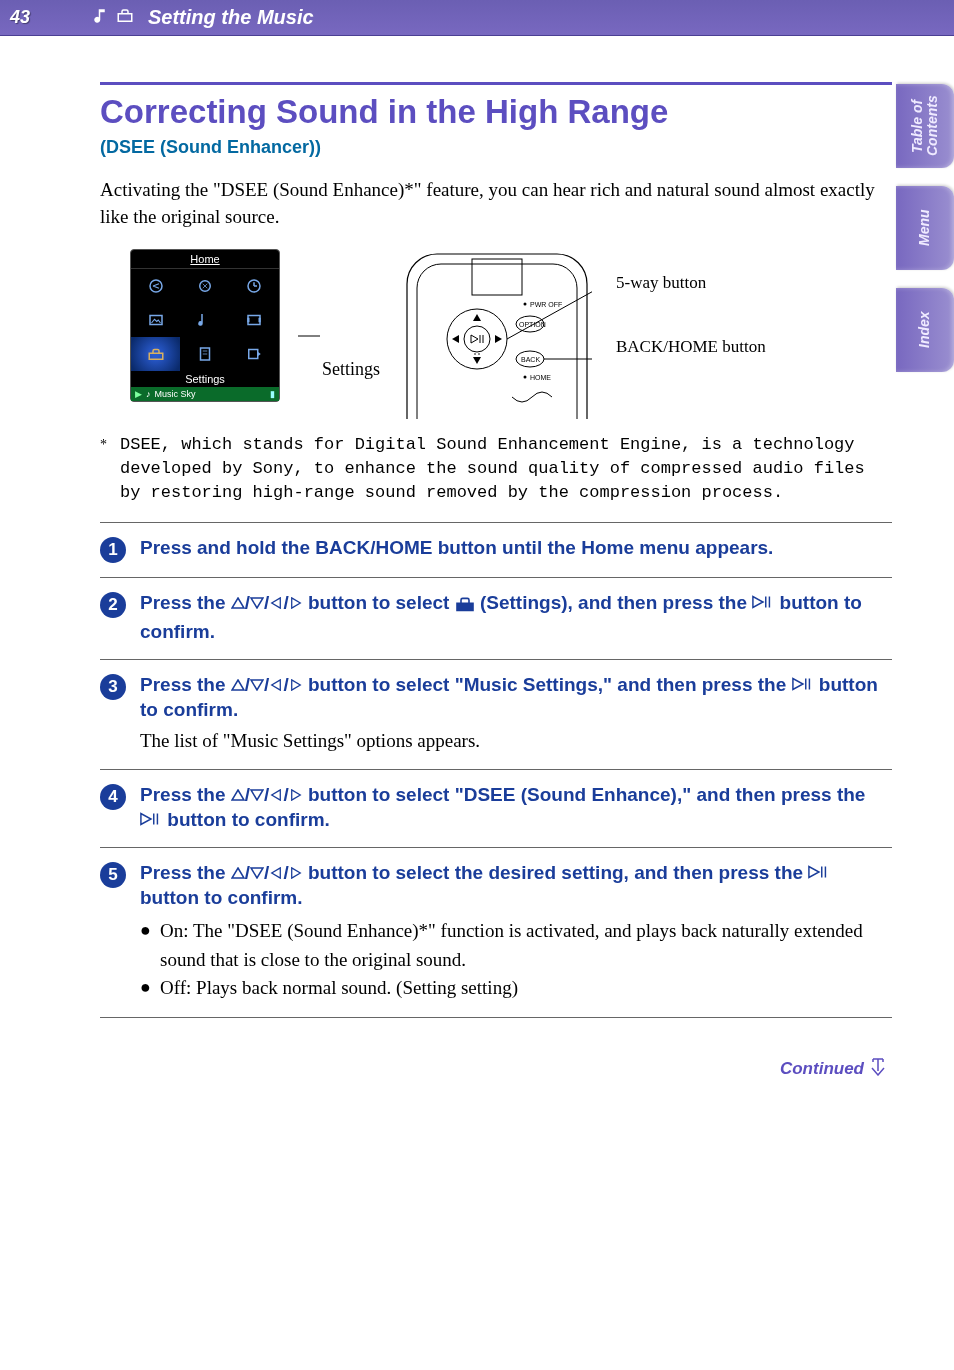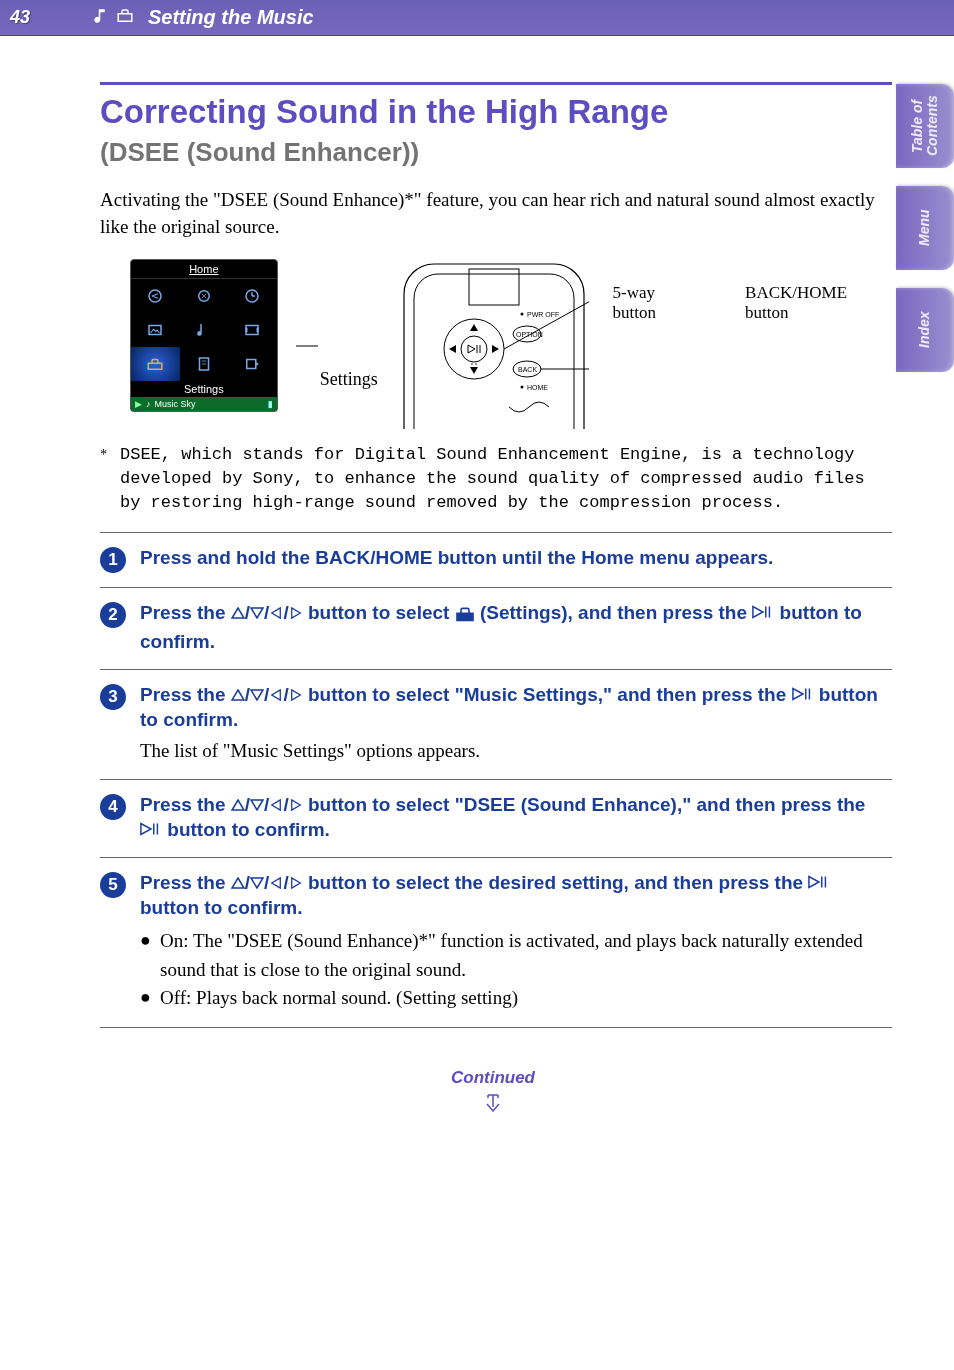--- a/index.html
+++ b/index.html
@@ -66,23 +66,23 @@
     padding: 46px 62px 0 100px;
   }
   .title-rule { border-top: 3px solid #5c4ec0; margin-bottom: 8px;}
   .title {
     color: #5c4ec0;
     font-weight: 800;
     font-size: 33px;
     line-height: 1.15;
   }
   .subtitle {
-    color: #737373;
+    color: #0369a1;
     font-weight: 700;
-    font-size: 26px;
+    font-size: 18px;
     margin-top: 6px;
     margin-bottom: 18px;
   }
   .intro {
     font-family: Georgia, "Times New Roman", serif;
     font-size: 19px;
     line-height: 1.45;
   }
   .figure-row {
     display: flex;
@@ -116,21 +116,21 @@
   }
   .device-outline {
     width: 190px;
     position: relative;
   }
   .device-outline svg { width:190px; height:170px; }
   .callout-col {
     font-family: Georgia, serif;
     font-size: 17px;
     display:flex;
-    flex-direction:row;
+    flex-direction:column;
     gap: 44px;
     margin-top: 24px;
   }
   .callout-line { position:relative; }
   .footnote {
     font-family: Georgia, serif;
     font-size: 17px;
     line-height: 1.4;
     display: flex;
     margin: 10px 0 18px 0;
@@ -190,21 +190,20 @@
     color:#5c4ec0;
     font-weight:700;
     font-style:italic;
     font-size:17px;
     margin-top: 40px;
     display:flex;
     justify-content:flex-end;
     align-items:center;
     gap:6px;
     padding-right: 6px;
-    flex-direction: column;
   }
   .continued svg{ width:16px; height:18px; fill:none; stroke:#5c4ec0; stroke-width:1.5;}
 </style>
 </head>
 <body>
 
 <div class="header">
   <div class="page-num">43</div>
   <div class="header-icons">
     <span><svg viewBox="0 0 24 24">

